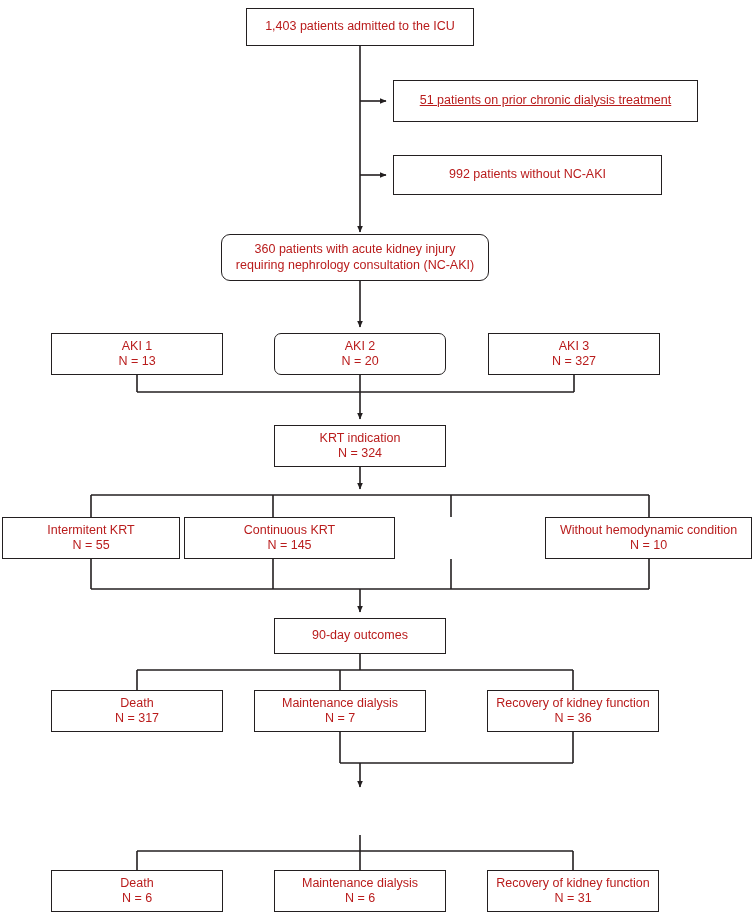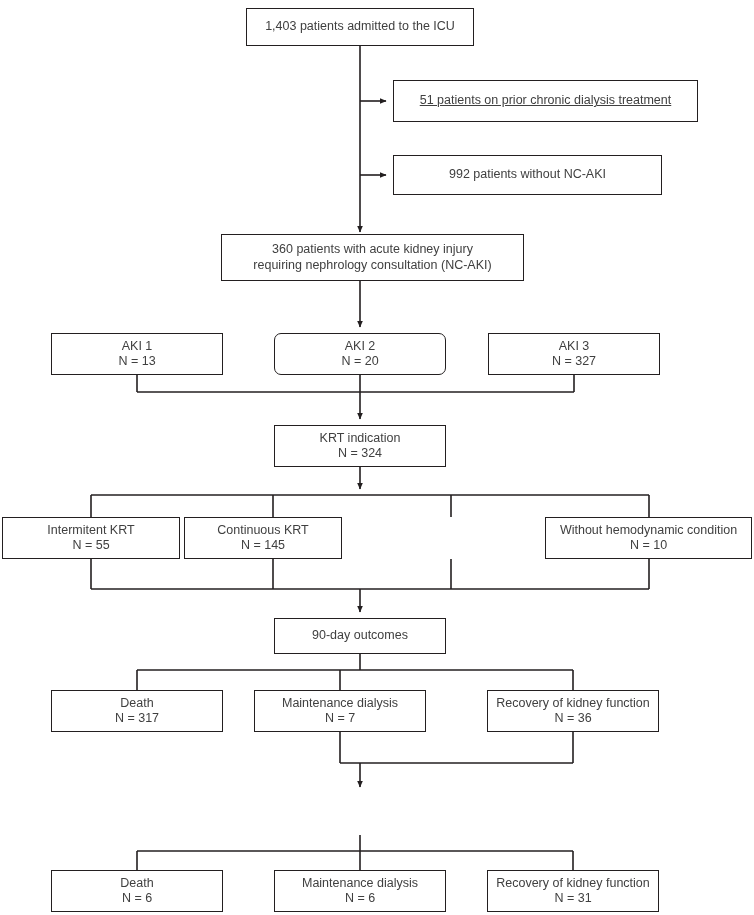--- a/index.html
+++ b/index.html
@@ -27,21 +27,21 @@
   .node-box {
     position: absolute;
     box-sizing: border-box;
     border: 1.6px solid #231f20;
     background: #ffffff;
     display: flex;
     flex-direction: column;
     align-items: center;
     justify-content: center;
     text-align: center;
-    color: #404040;
+    color: #b91c1c;
     font-size: 12.5px;
     line-height: 15.5px;
     padding: 9px 4px;
     z-index: 2;
   }
   .node-line {
     display: block;
     white-space: nowrap;
   }
 </style>
@@ -111,21 +111,21 @@
   </div>
 
   <div class="node-box" style="left: 393px; top: 80px; width: 305px; height: 42px; text-decoration: underline;">
     <span class="node-line">51 patients on prior chronic dialysis treatment</span>
   </div>
 
   <div class="node-box" style="left: 393px; top: 155px; width: 269px; height: 40px;">
     <span class="node-line">992 patients without NC-AKI</span>
   </div>
 
-  <div class="node-box" style="left: 221px; top: 234px; width: 303px; height: 47px;">
+  <div class="node-box" style="left: 221px; top: 234px; width: 268px; height: 47px; border-radius: 9px;">
     <span class="node-line">360 patients with acute kidney injury</span>
     <span class="node-line">requiring nephrology consultation (NC-AKI)</span>
   </div>
 
   <div class="node-box" style="left: 51px; top: 333px; width: 172px; height: 42px;">
     <span class="node-line">AKI 1</span>
     <span class="node-line">N = 13</span>
   </div>
 
   <div class="node-box" style="left: 274px; top: 333px; width: 172px; height: 42px; border-radius: 7px;">
@@ -141,21 +141,21 @@
   <div class="node-box" style="left: 274px; top: 425px; width: 172px; height: 42px;">
     <span class="node-line">KRT indication</span>
     <span class="node-line">N = 324</span>
   </div>
 
   <div class="node-box" style="left: 2px; top: 517px; width: 178px; height: 42px;">
     <span class="node-line">Intermitent KRT</span>
     <span class="node-line">N = 55</span>
   </div>
 
-  <div class="node-box" style="left: 184px; top: 517px; width: 158px; height: 42px;">
+  <div class="node-box" style="left: 184px; top: 517px; width: 211px; height: 42px;">
     <span class="node-line">Continuous KRT</span>
     <span class="node-line">N = 145</span>
   </div>
 
 
   <div class="node-box" style="left: 545px; top: 517px; width: 207px; height: 42px;">
     <span class="node-line">Without hemodynamic condition</span>
     <span class="node-line">N = 10</span>
   </div>
 

